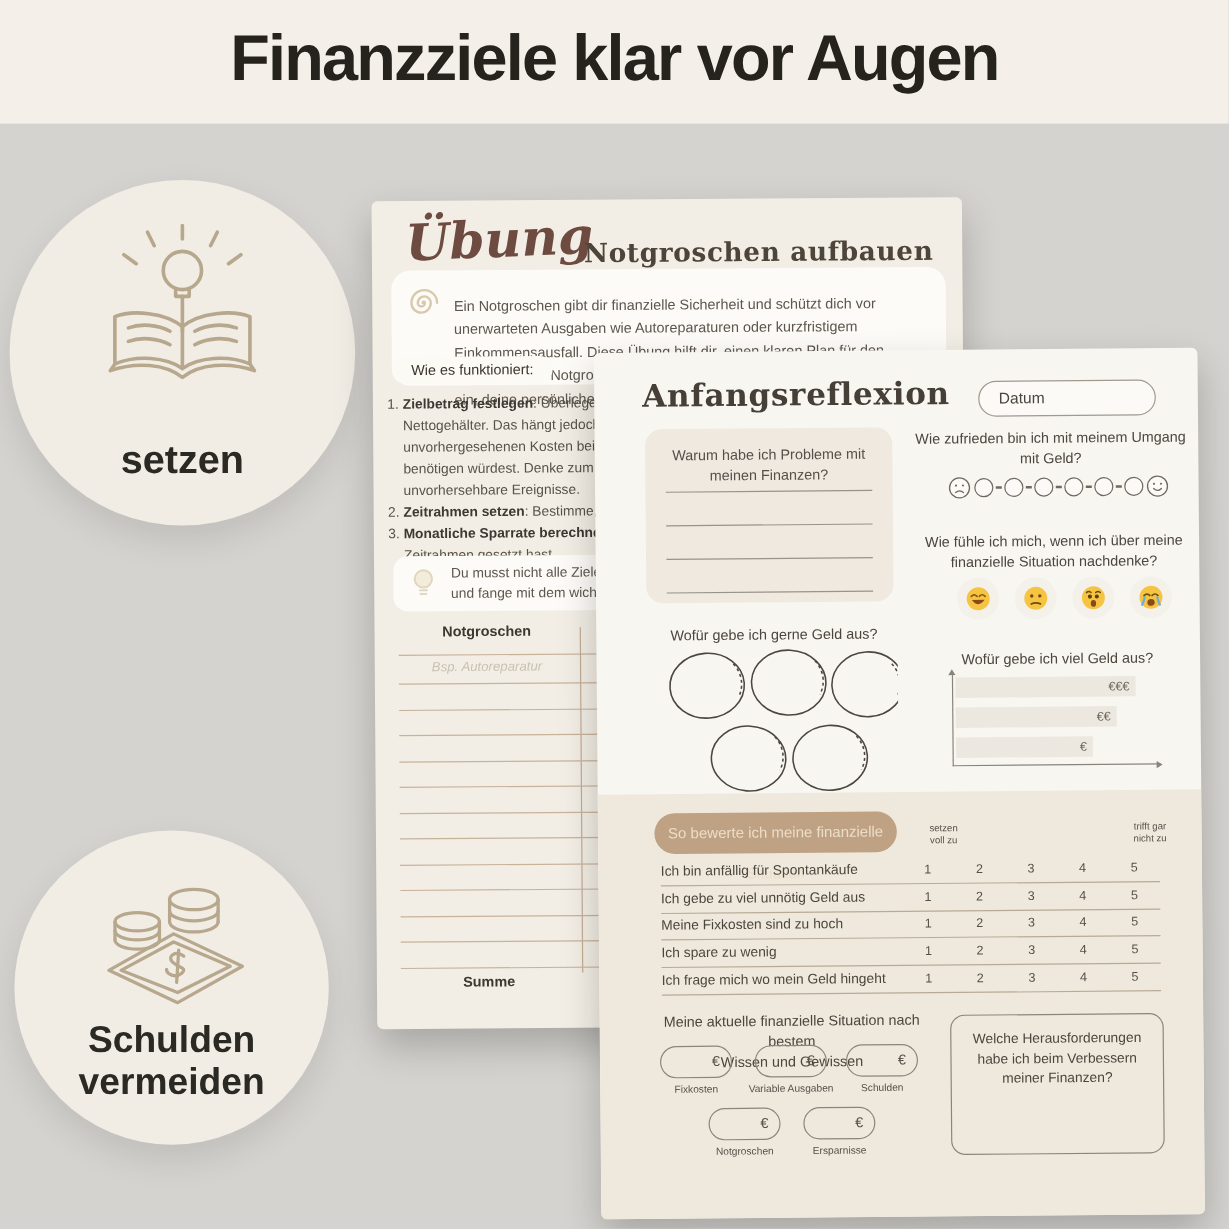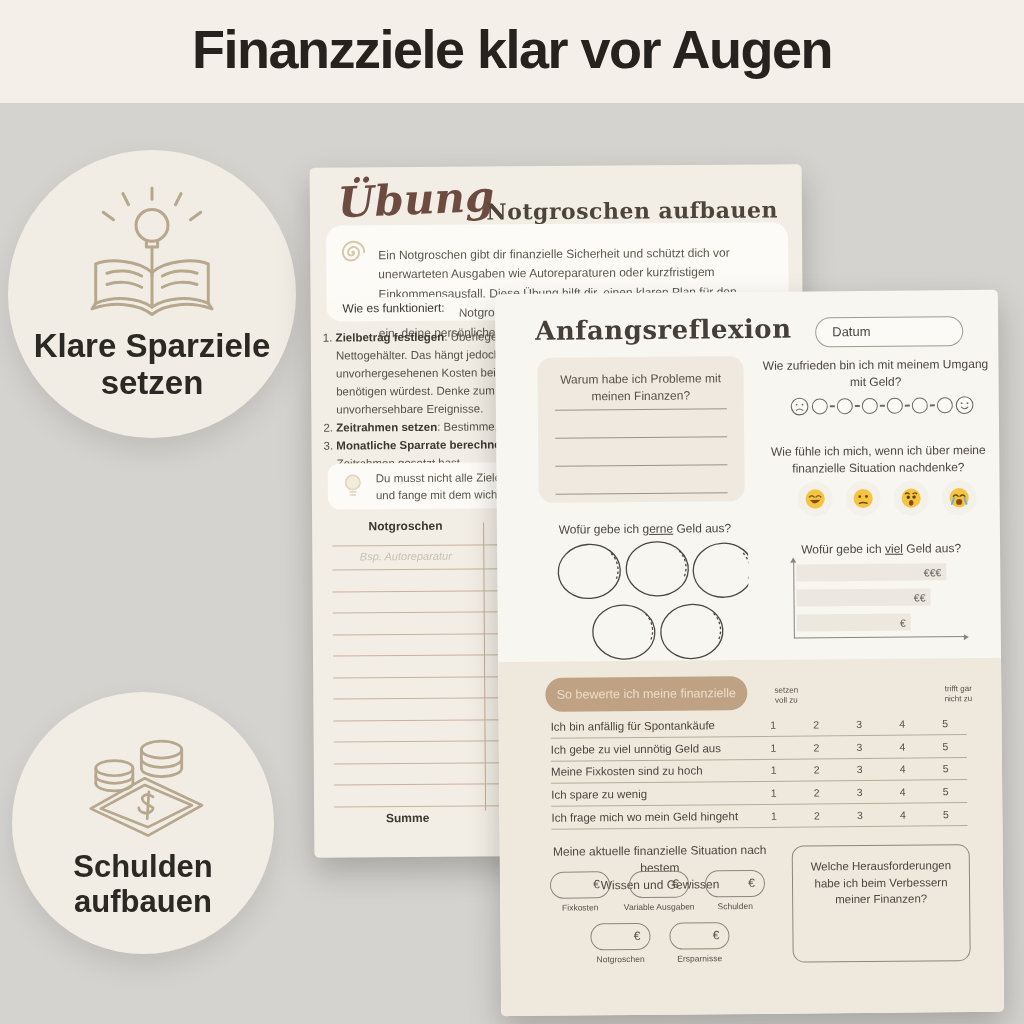--- a/index.html
+++ b/index.html
@@ -48,21 +48,21 @@
   .tbl-sum{position:absolute;left:0;top:292px;width:155px;text-align:center;font-size:12px;font-weight:700;color:#3c372f;}
 
   
   .p2-title{position:absolute;left:40px;top:22px;font-family:"DejaVu Serif",serif;font-weight:700;font-size:26px;color:#453f37;letter-spacing:.5px;}
   .datum-pill{position:absolute;left:320px;top:26px;width:148px;height:30px;border:1.3px solid #a09a8f;border-radius:999px;background:#fbfaf7;box-sizing:border-box;}
   .datum-pill span{display:block;padding-left:16px;line-height:27px;font-size:13px;color:#4a463e;}
   .warum-box{position:absolute;left:42px;top:64px;width:206px;height:145px;background:#efe9df;border-radius:14px;}
   .warum-q{position:absolute;left:12px;right:12px;top:14px;text-align:center;font-size:12px;line-height:1.42;color:#55504a;}
   .wline{position:absolute;left:17px;right:17px;height:1px;background:#9a938a;}
   .q{position:absolute;text-align:center;font-size:12px;line-height:1.42;color:#4b463e;}
-  .q .u{text-decoration:underline;}
+  .q .u{}
   .q-zufrieden{left:262px;top:66px;width:236px;}
   .scale-row{position:absolute;left:294px;top:100px;width:184px;height:30px;display:flex;align-items:center;justify-content:center;gap:2px;}
   .sc{width:16px;height:16px;border:1.5px solid #6f6a61;border-radius:50%;background:#fbfaf6;box-sizing:border-box;flex:none;}
   .sdash{width:5px;height:1.6px;background:#6f6a61;flex:none;}
   .q-fuehle{left:258px;top:152px;width:248px;}
   .emoji-row{position:absolute;left:301px;top:190px;display:flex;gap:13px;}
   .emoji-chip{width:35px;height:35px;border-radius:50%;background:#f3f1ea;display:flex;align-items:center;justify-content:center;}
   .q-gerne{left:42px;top:228px;width:212px;}
   .coins-svg{position:absolute;left:56px;top:246px;}
   .q-viel{left:288px;top:250px;width:192px;}
@@ -115,21 +115,21 @@
         <path d="M85,92 C100,79 130,77 145,83 L145,125 C125,117 100,119 85,129"></path>
         <path d="M85,92 L85,129"></path>
         <path d="M37,93 C48,89 63,90 74,96"></path>
         <path d="M37,105 C48,101 63,102 74,108"></path>
         <path d="M96,96 C107,90 122,89 133,93"></path>
         <path d="M96,108 C107,102 122,101 133,105"></path>
         <path d="M25,125 L21,131 C44,123 70,125 85,137 C100,125 126,123 149,131 L145,125"></path>
       </g>
     </svg>
     <div class="badge-text">
-      <span>Klare Sparziele</span><br>
+      <br>
       <span>setzen</span>
     </div>
   </div>
 
   <div class="badge badge2">
     <svg width="152" height="118" viewBox="0 0 180 140">
       <g fill="none" stroke="#b7a78c" stroke-width="3.2" stroke-linecap="round" stroke-linejoin="round">
         <ellipse cx="112" cy="28" rx="24" ry="10"></ellipse>
         <path d="M88,28 L88,50"></path>
           <path d="M136,28 L136,50"></path>
@@ -141,21 +141,21 @@
         <path d="M34,59 A22,9 0 0 0 78,59"></path>
         <path d="M34,68 A22,9 0 0 0 78,68"></path>
         <path d="M28,98 L92,62 L160,94 L96,130 Z"></path>
         <path d="M40,98 L92,70 L148,94 L96,120 Z"></path>
         <path d="M102,84 c-8,-6 -17,0 -11,6 c6,6 15,5 9,11 c-6,5 -15,1 -15,-4"></path>
         <path d="M97,78 L95,110"></path>
       </g>
     </svg>
     <div class="badge-text">
       <span>Schulden</span><br>
-      <span>aufbauen</span>
+      <span>vermeiden</span>
     </div>
   </div>
 
   <div class="page page1">
     <div class="p1-script">Übung</div>
     <div class="p1-title">Notgroschen aufbauen</div>
 
     <div class="wbox p1-intro">
       <svg class="target-icon" width="30" height="30" viewBox="0 0 32 32">
         <path d="M16 16 m-1 0 a1 1 0 0 1 2 0 a3.2 3.2 0 0 1 -6.4 0 a5.8 5.8 0 0 1 11.6 0 a8.6 8.6 0 0 1 -17.2 0 a11.4 11.4 0 0 1 22.8 0" fill="none" stroke="#d8c9ab" stroke-width="2.1" stroke-linecap="round"></path>

